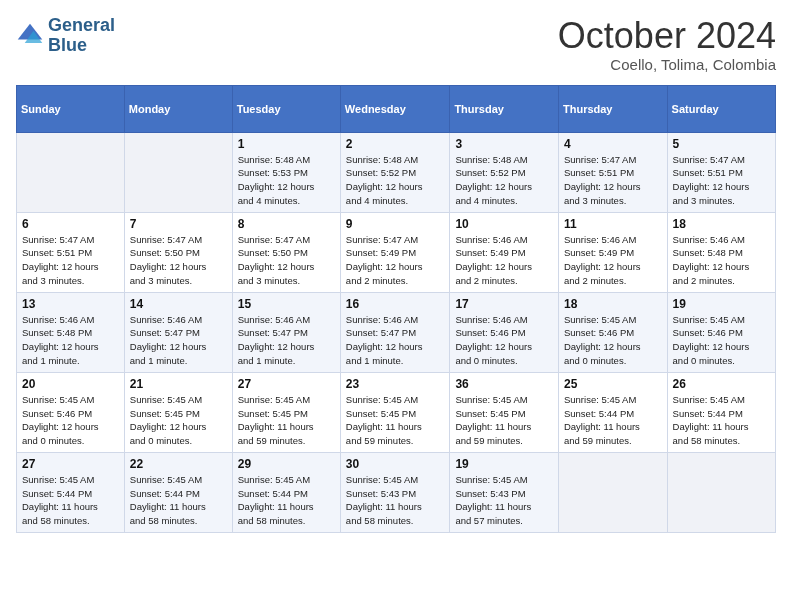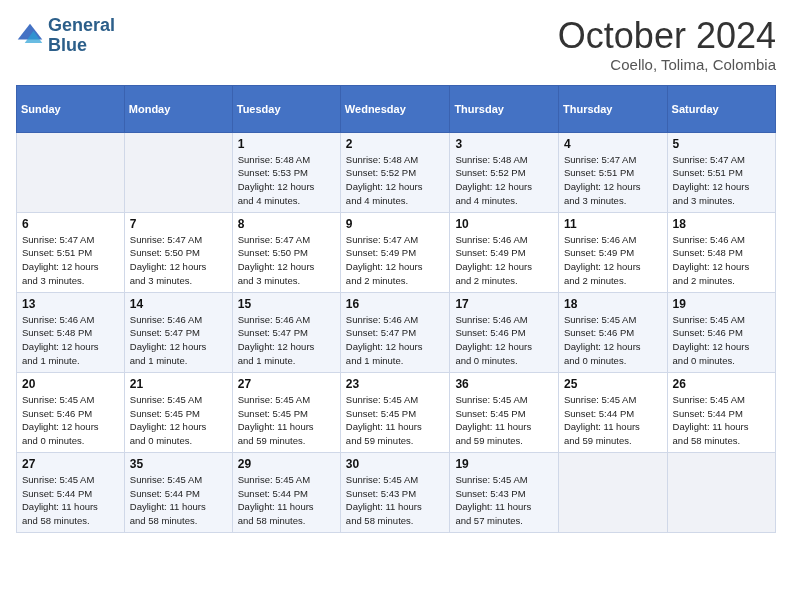--- a/index.html
+++ b/index.html
@@ -244,21 +244,21 @@
             <div class="day-num">26</div>
             <div class="day-info">Sunrise: 5:45 AM<br>Sunset: 5:44 PM<br>Daylight: 11 hours<br>and 58 minutes.</div>
           </td>
         </tr>
         <tr>
           <td>
             <div class="day-num">27</div>
             <div class="day-info">Sunrise: 5:45 AM<br>Sunset: 5:44 PM<br>Daylight: 11 hours<br>and 58 minutes.</div>
           </td>
           <td>
-            <div class="day-num">35</div>
+            <div class="day-num">22</div>
             <div class="day-info">Sunrise: 5:45 AM<br>Sunset: 5:44 PM<br>Daylight: 11 hours<br>and 58 minutes.</div>
           </td>
           <td>
             <div class="day-num">29</div>
             <div class="day-info">Sunrise: 5:45 AM<br>Sunset: 5:44 PM<br>Daylight: 11 hours<br>and 58 minutes.</div>
           </td>
           <td>
             <div class="day-num">30</div>
             <div class="day-info">Sunrise: 5:45 AM<br>Sunset: 5:43 PM<br>Daylight: 11 hours<br>and 58 minutes.</div>
           </td>

